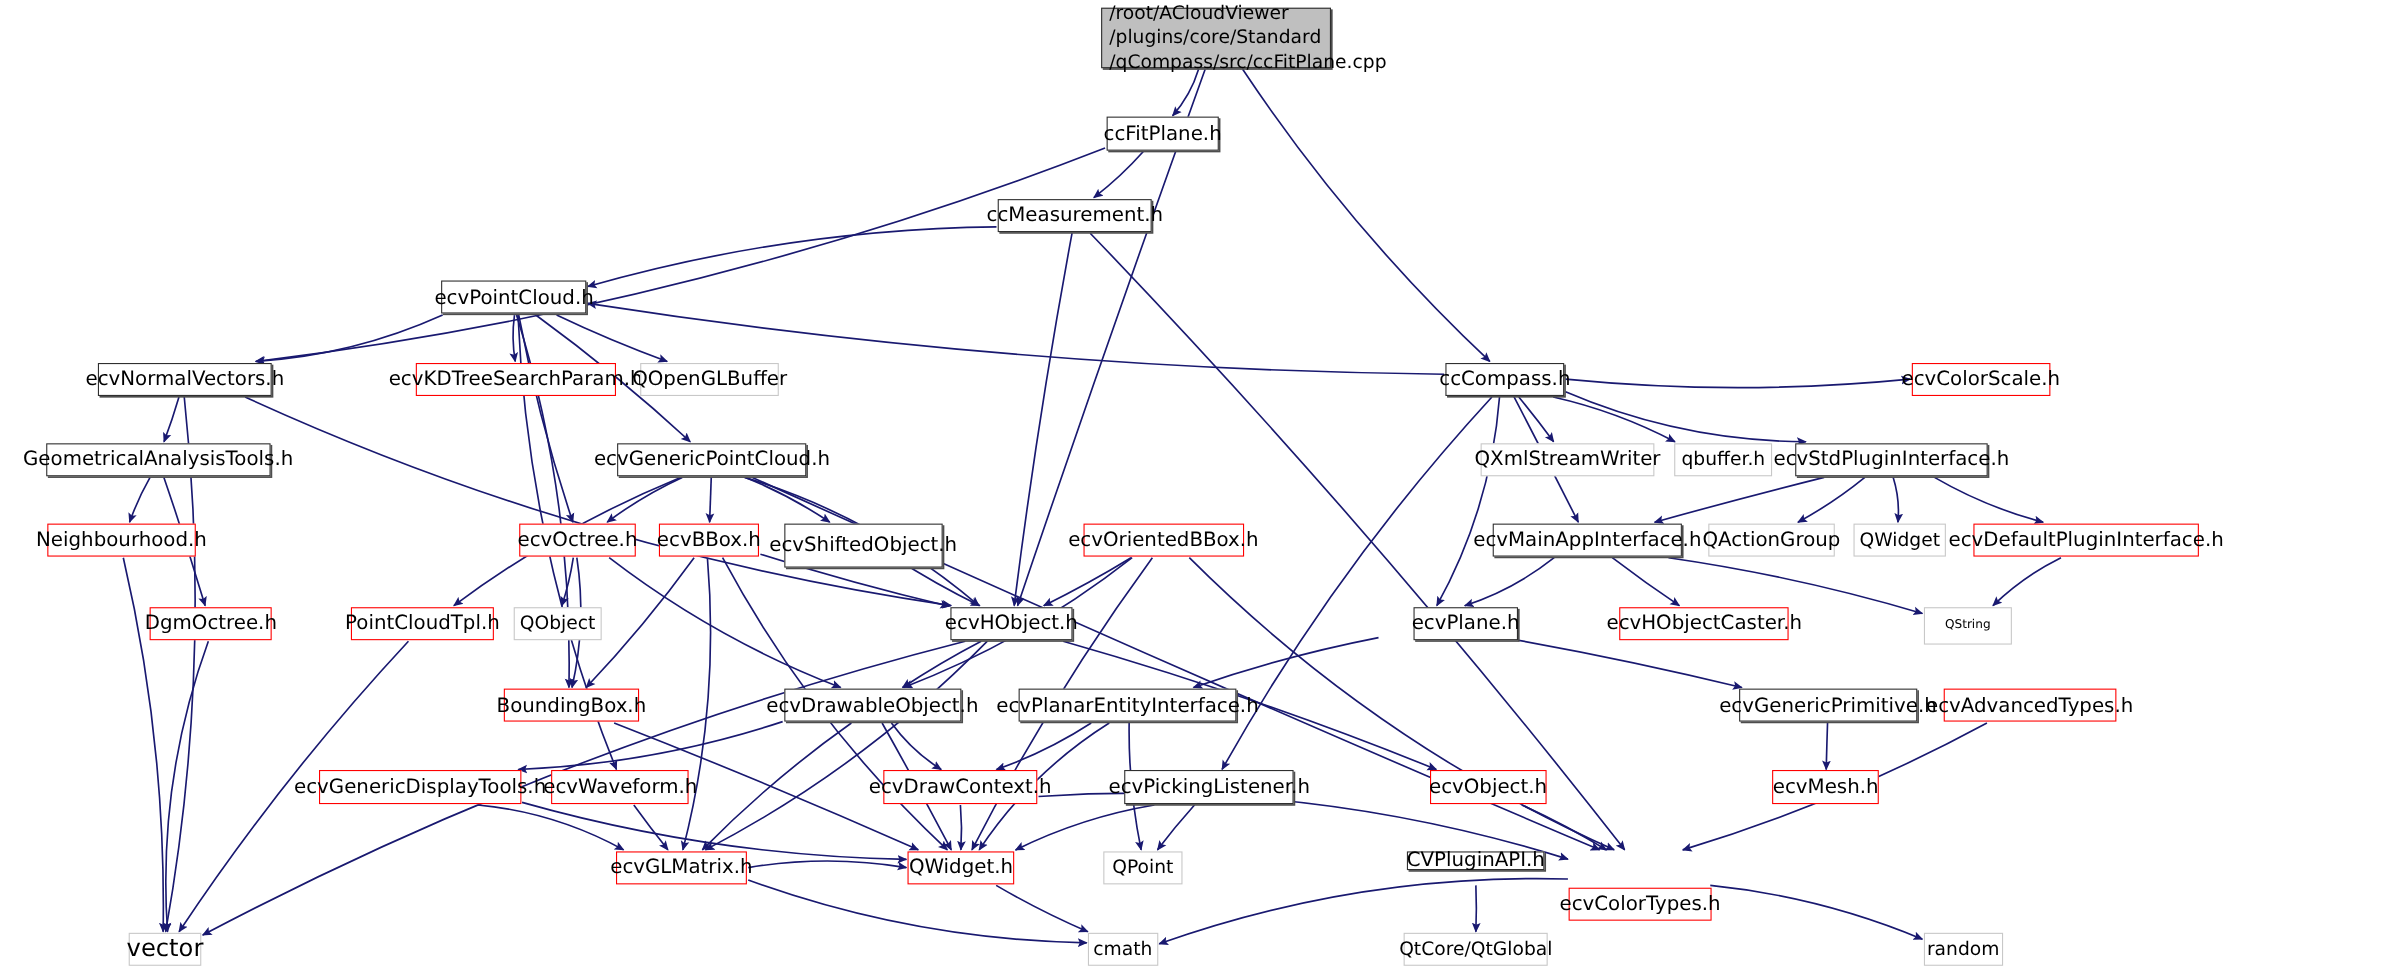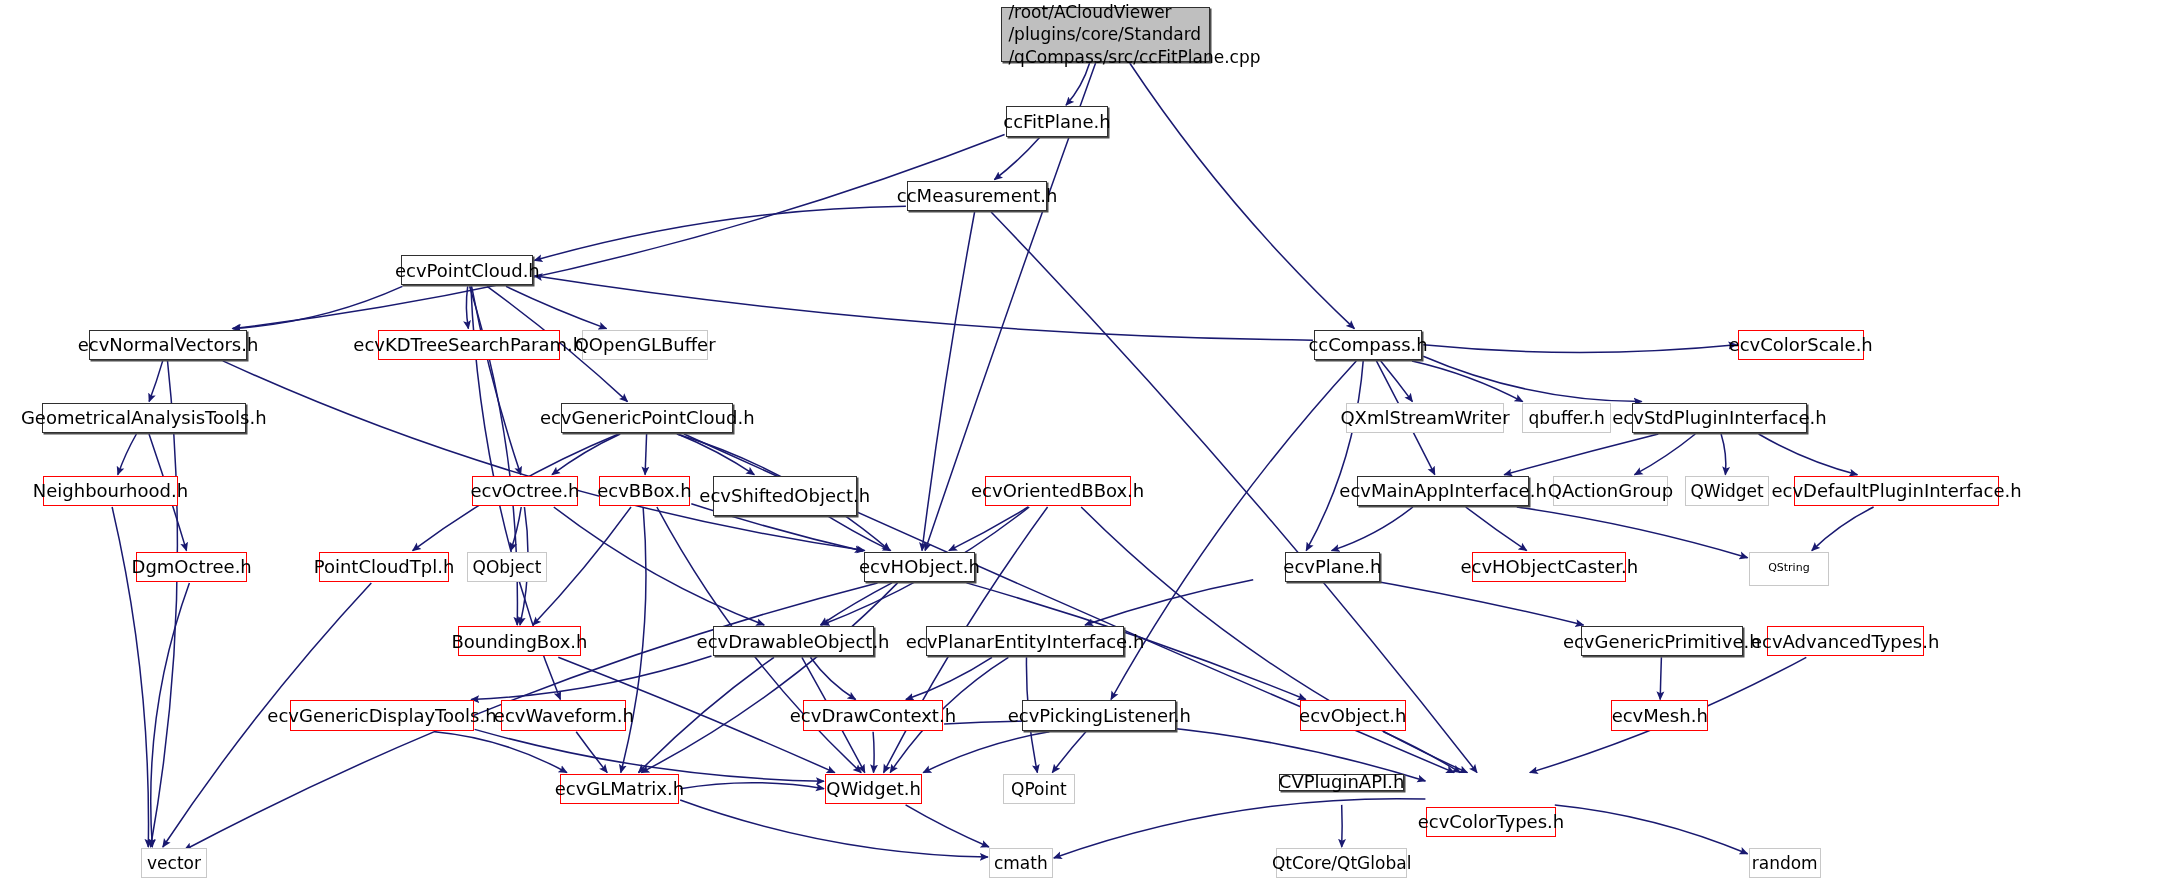--- a/index.html
+++ b/index.html
@@ -198,17 +198,17 @@
     <div class="gnode solid-red" style="left: 501.389px; top: 700.472px; width: 125px; height: 30.3354px;"><span>ecvWaveform.h</span></div>
     <div class="gnode solid-red" style="left: 802.778px; top: 700.472px; width: 140.278px; height: 30.3354px;"><span>ecvDrawContext.h</span></div>
     <div class="gnode solid-black" style="left: 1022.22px; top: 700.472px; width: 154.167px; height: 30.3354px;"><span>ecvPickingListener.h</span></div>
     <div class="gnode solid-red" style="left: 1300px; top: 700.472px; width: 105.556px; height: 30.3354px;"><span>ecvObject.h</span></div>
     <div class="gnode solid-red" style="left: 1611.11px; top: 700.472px; width: 97.2222px; height: 30.3354px;"><span>ecvMesh.h</span></div>
     <div class="gnode solid-red" style="left: 559.722px; top: 773.553px; width: 119.444px; height: 30.3354px;"><span>ecvGLMatrix.h</span></div>
     <div class="gnode solid-red" style="left: 825px; top: 773.553px; width: 97.2222px; height: 30.3354px;"><span>QWidget.h</span></div>
     <div class="gnode solid-grey" style="left: 1002.78px; top: 773.553px; width: 72.2222px; height: 30.3354px; font-size: 17px;"><span>QPoint</span></div>
     <div class="gnode solid-black" style="left: 1279.17px; top: 773.553px; width: 125px; height: 17px;"><span>CVPluginAPI.h</span></div>
     <div class="gnode solid-red" style="left: 1426.39px; top: 773.553px; width: 129.167px; height: 30.3354px; margin-top: 33px;"><span>ecvColorTypes.h</span></div>
-    <div class="gnode solid-grey" style="left: 116.667px; top: 848.012px; width: 66.6667px; height: 30.3354px; font-size: 17px; margin-left: 24px;"><span>vector</span></div>
+    <div class="gnode solid-grey" style="left: 116.667px; top: 848.012px; width: 66.6667px; height: 30.3354px; font-size: 22px;"><span>vector</span></div>
     <div class="gnode solid-grey" style="left: 988.889px; top: 848.012px; width: 63.8889px; height: 30.3354px; font-size: 17px;"><span>cmath</span></div>
     <div class="gnode solid-grey" style="left: 1276.39px; top: 848.012px; width: 130.556px; height: 30.3354px; font-size: 17px;"><span>QtCore/QtGlobal</span></div>
     <div class="gnode solid-grey" style="left: 1748.61px; top: 848.012px; width: 72.2222px; height: 30.3354px; font-size: 17px;"><span>random</span></div>
   </div>
 
 </body></html>

